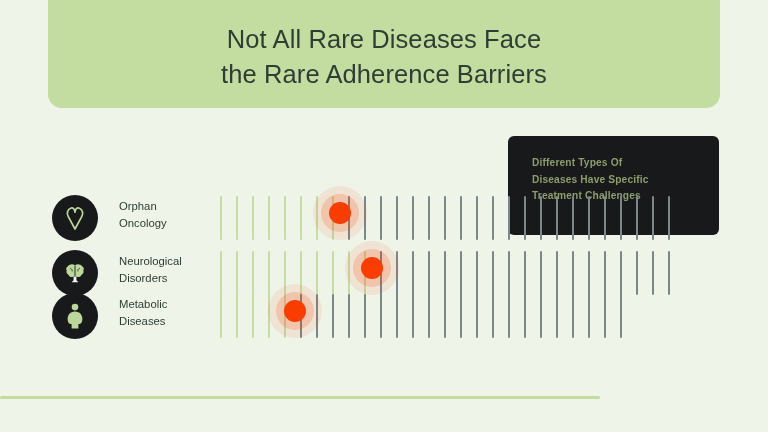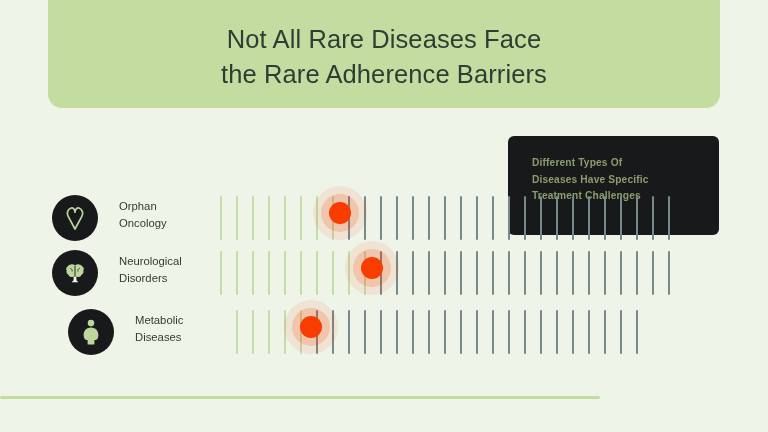--- a/index.html
+++ b/index.html
@@ -264,21 +264,21 @@
           <div class="tick grey" style="left: 400px; top: 6px; height: 44px;"></div>
           <div class="tick grey" style="left: 416px; top: 6px; height: 44px;"></div>
           <div class="tick grey" style="left: 432px; top: 6px; height: 44px;"></div>
           <div class="tick grey" style="left: 448px; top: 6px; height: 44px;"></div>
         </div>
         <div class="dot" style="left: 372px; top: 23px;">
           <div class="ring2"></div>
           <div class="core"></div>
         </div>
       </div>
-      <div class="row" style="top: 304px; width: 657px; margin-left: 16px;">
+      <div class="row" style="top: 288px; width: 657px;">
         <div class="icon-circle">
           <span>
             <svg width="20" height="26" viewBox="0 0 20 26">
               <circle cx="10" cy="4.1" r="3.3" fill="#bcd69b"></circle>
               <path d="M10 8.4 C5.1 8.4 2.6 12 2.6 16 C2.6 19 3.9 21.1 5.9 21.1 L6.6 21.1 L6.6 25.4 L13.4 25.4 L13.4 21.1 L14.1 21.1 C16.1 21.1 17.4 19 17.4 16 C17.4 12 14.9 8.4 10 8.4 Z" fill="#bcd69b"></path>
             </svg>
           </span>
         </div>
         <div class="row-label">Metabolic
 Diseases</div>

